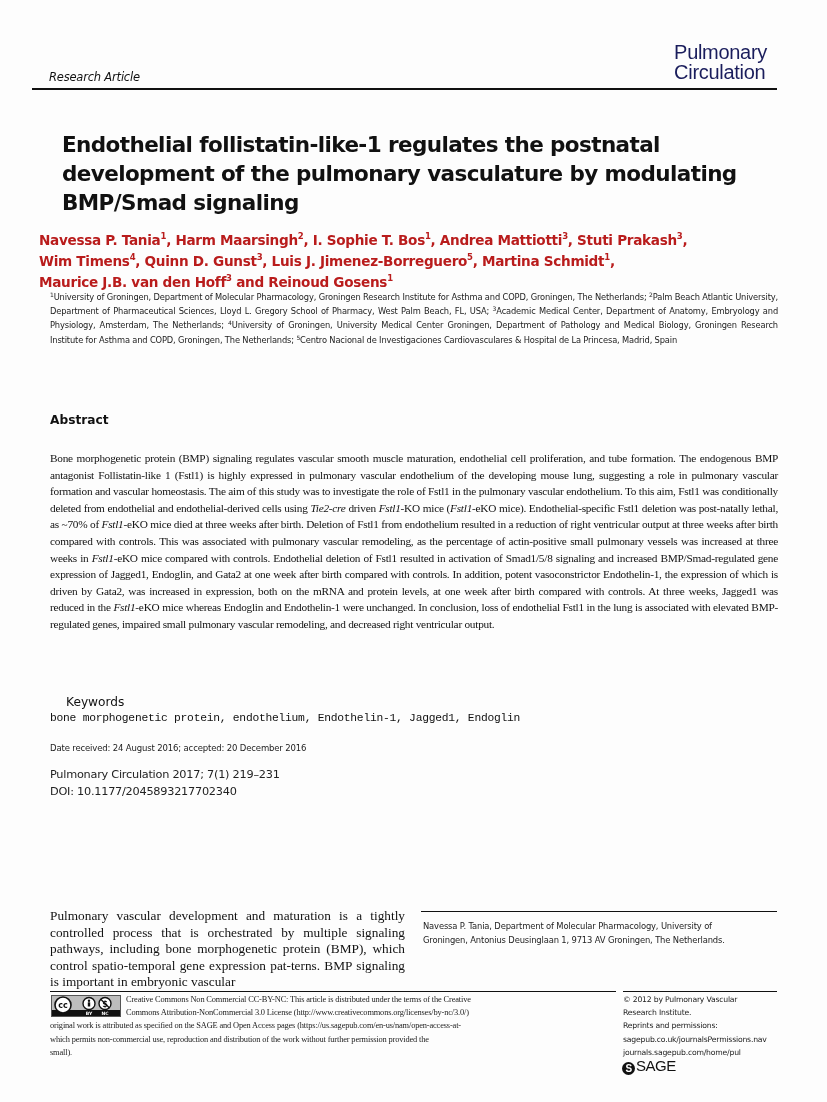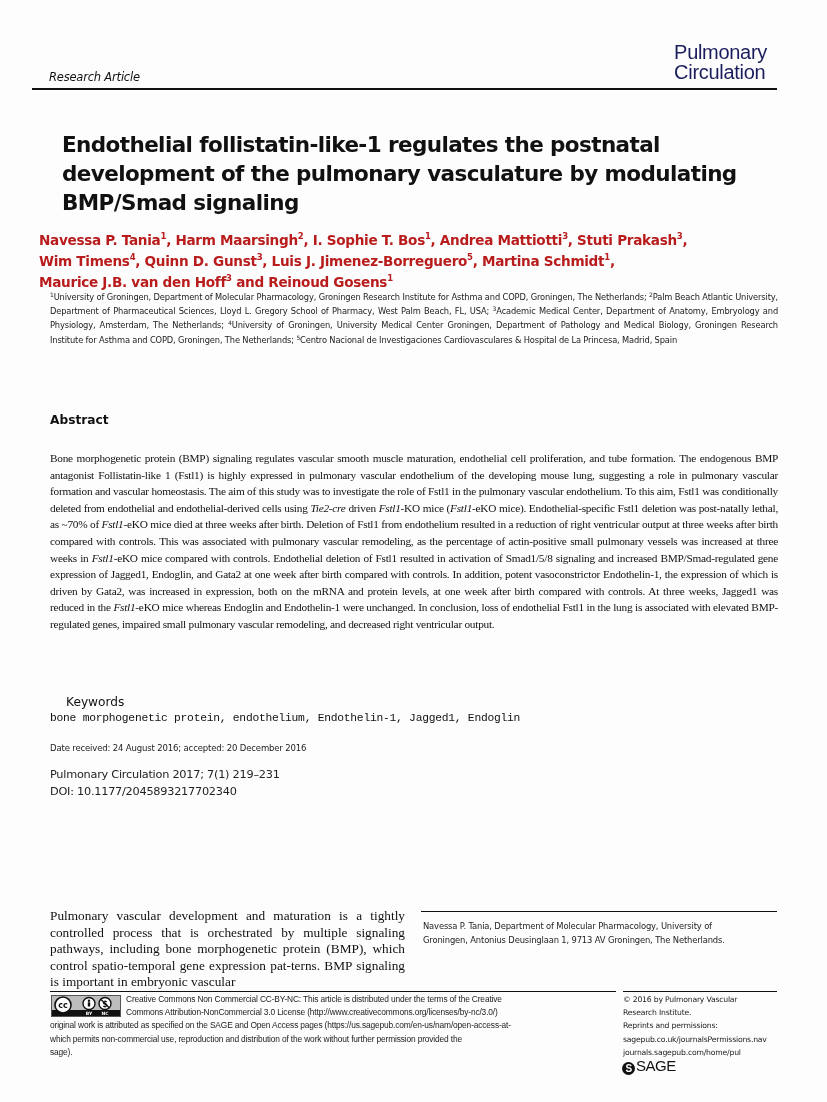--- a/index.html
+++ b/index.html
@@ -27,21 +27,21 @@
     .dates { left: 50px; top: 743px; font-family: "DejaVu Sans", sans-serif; font-size: 8.5px; letter-spacing: -0.15px; color: #222; text-align: right; }
     .citation { left: 50px; top: 766px; font-family: "DejaVu Sans", sans-serif; font-size: 11.3px; line-height: 17px; letter-spacing: -0.25px; color: #222; }
 
     .intro { left: 50px; top: 890px; width: 355px; font-family: "Liberation Serif", serif; font-size: 13.3px; line-height: 16.5px; text-align: justify; color: #111; margin-top: 18px; }
 
     .corr-rule { left: 421px; top: 911px; width: 356px; height: 1px; background: #111; }
     .corr { left: 423px; top: 919px; width: 356px; font-family: "DejaVu Sans", sans-serif; font-size: 8.4px; line-height: 14.2px; letter-spacing: -0.15px; color: #222; }
 
     .cc-rule { left: 50px; top: 991px; width: 566px; height: 1px; background: #111; }
     .cc-badge { left: 51px; top: 995px; width: 70px; height: 22px; background: #f0abfc; border: 1px solid #555; box-sizing: border-box; }
-    .cc-text { left: 50px; top: 993px; width: 566px; font-family: Liberation Sans, sans-serif; font-size: 8.4px; line-height: 13.2px; letter-spacing: -0.15px; color: #222; }
+    .cc-text { left: 50px; top: 993px; width: 566px; font-family: Liberation Serif, serif; font-size: 8.4px; line-height: 13.2px; letter-spacing: -0.15px; color: #222; }
     .cc-text .indent { display: inline-block; width: 76px; }
 
     .copy-rule { left: 623px; top: 991px; width: 154px; height: 1px; background: #111; }
     .copy { left: 623px; top: 993px; width: 170px; font-family: "DejaVu Sans", sans-serif; font-size: 7.7px; line-height: 13.2px; letter-spacing: -0.2px; color: #222; }
     .sage-logo { left: 622px; top: 1057px; font-family: "Liberation Sans", sans-serif; font-size: 15px; font-weight: normal; color: #111; letter-spacing: -0.5px; }
     .sage-logo .mark { display: inline-block; width: 13px; height: 13px; border-radius: 50%; background: #111; color: #fff; font-size: 10px; line-height: 13px; text-align: center; vertical-align: -1px; margin-right: 1px; font-weight: bold; }
 
     .i { font-style: italic; }
   </style>
 </head>
@@ -101,26 +101,26 @@
     </g>
     <text x="37" y="19" font-size="4.5" text-anchor="middle" fill="#fff" font-family="DejaVu Sans, sans-serif" font-weight="bold">BY</text>
     <text x="53" y="19" font-size="4.5" text-anchor="middle" fill="#fff" font-family="DejaVu Sans, sans-serif" font-weight="bold">NC</text>
   </svg>
 </div>
 <div class="abs cc-text">
   <div><span class="indent"></span><span>Creative Commons Non Commercial CC-BY-NC: This  article is distributed under the terms of the Creative</span></div>
   <div><span class="indent"></span><span>Commons Attribution-NonCommercial 3.0 License (http://www.creativecommons.org/licenses/by-nc/3.0/)</span></div>
   <div>original work is attributed as specified on the SAGE and Open Access pages (https://us.sagepub.com/en-us/nam/open-access-at-</div>
   <div>which permits non-commercial use, reproduction and distribution of the work  without further permission provided the</div>
-  <div>sage).</div>
+  <div>small).</div>
 </div>
 
 <div class="abs copy-rule"></div>
 <div class="abs copy">
-  <div>© 2016 by Pulmonary Vascular</div>
+  <div>© 2012 by Pulmonary Vascular</div>
   <div>Research Institute.</div>
   <div>Reprints and permissions:</div>
   <div>sagepub.co.uk/journalsPermissions.nav</div>
   <div>journals.sagepub.com/home/pul</div>
 </div>
 <div class="abs sage-logo">
   <span class="mark">S</span><span>SAGE</span>
 </div>
 
 </body></html>

